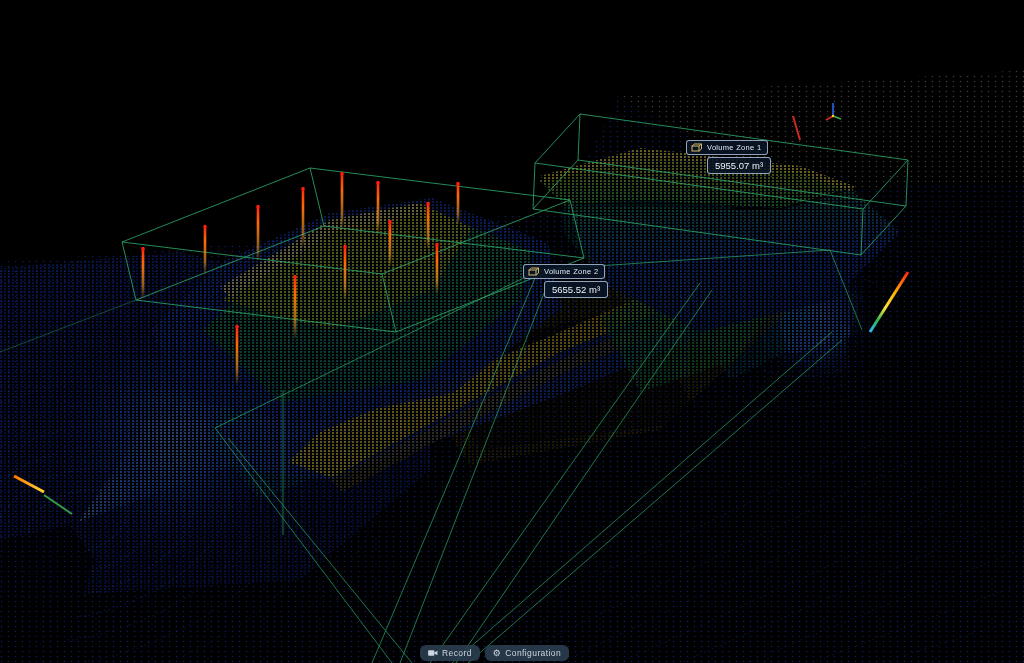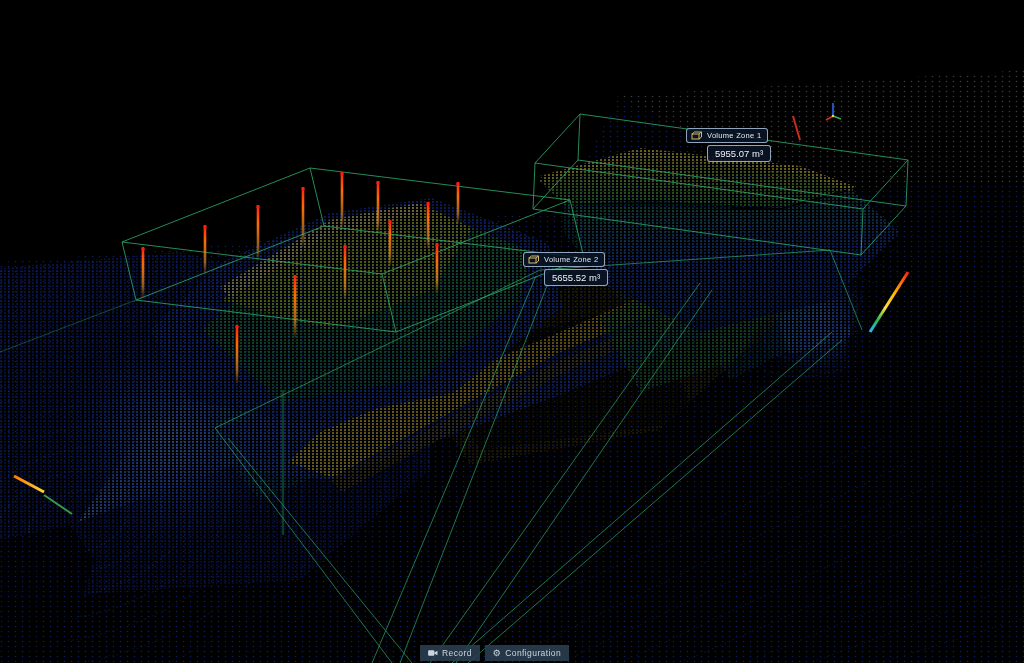--- a/index.html
+++ b/index.html
@@ -10,21 +10,21 @@
   .zone-label{position:absolute;display:flex;flex-direction:column;align-items:flex-start;gap:2px;z-index:5;}
   .zl-title{display:inline-flex;align-items:center;gap:4px;background:rgba(9,20,38,0.88);
             border:1px solid rgba(168,192,214,0.85);border-radius:3px;padding:2px 6px 2px 4px;
             font-size:7.5px;letter-spacing:.3px;color:#dfe9f2;white-space:nowrap;}
   .zl-value{background:rgba(9,20,38,0.88);border:1px solid rgba(168,192,214,0.85);border-radius:3px;
             padding:2px 7px;font-size:9.5px;color:#eef3f8;white-space:nowrap;margin-left:21px;}
   .cube-ic{width:12px;height:9px;flex:0 0 auto;}
   
   .toolbar{position:absolute;left:420px;bottom:2px;display:flex;gap:5px;z-index:6;}
   .tb-btn{display:inline-flex;align-items:center;gap:4px;background:rgba(43,63,82,0.88);
-          color:#ccd6de;border:none;border-radius:0;padding:3px 8px;font-size:8.5px;
+          color:#ccd6de;border:none;border-radius:6px;padding:3px 8px;font-size:8.5px;
           letter-spacing:.4px;font-family:"Liberation Sans",sans-serif;cursor:pointer;justify-content:flex-end;}
   .tb-ic{width:10px;height:8px;flex:0 0 auto;}
   .gear{font-family:"DejaVu Sans",sans-serif;font-size:9px;line-height:8px;color:#ccd6de;}
 </style>
 </head>
 <body>
 
 <div class="stage">
 
   <svg class="scene" viewBox="0 0 1024 663">
@@ -240,34 +240,34 @@
       <line x1="793" y1="116" x2="800" y2="140" stroke="#e03020" stroke-width="2" opacity="0.9"></line>
       <g stroke-width="1.5">
         <line x1="833" y1="103" x2="833" y2="116" stroke="#2f6bff"></line>
         <line x1="833" y1="116" x2="826" y2="120" stroke="#d83020"></line>
         <line x1="833" y1="116" x2="841" y2="119" stroke="#3fae4a"></line>
         <circle cx="833" cy="116" r="1.2" fill="#ffd713" stroke="none"></circle>
       </g>
     </g>
   </svg>
 
-  <div class="zone-label" style="left:686px;top:128px;">
+  <div class="zone-label" style="left:686px;top:140px;">
     <span class="zl-title">
       <svg class="cube-ic" viewBox="0 0 12 9">
         <g fill="none" stroke="#d4b96a" stroke-width="1">
           <rect x="1" y="3" width="7" height="5"></rect>
             <path d="M1,3 L3.5,1 L10.5,1 L8,3 M8,8 L10.5,6 L10.5,1"></path>
         </g>
       </svg>
       <span>Volume Zone 1</span>
     </span>
     <span class="zl-value">5955.07 m³</span>
   </div>
 
-  <div class="zone-label" style="left:523px;top:252px;">
+  <div class="zone-label" style="left:523px;top:264px;">
     <span class="zl-title">
       <svg class="cube-ic" viewBox="0 0 12 9">
         <g fill="none" stroke="#d4b96a" stroke-width="1">
           <rect x="1" y="3" width="7" height="5"></rect>
             <path d="M1,3 L3.5,1 L10.5,1 L8,3 M8,8 L10.5,6 L10.5,1"></path>
         </g>
       </svg>
       <span>Volume Zone 2</span>
     </span>
     <span class="zl-value">5655.52 m³</span>

